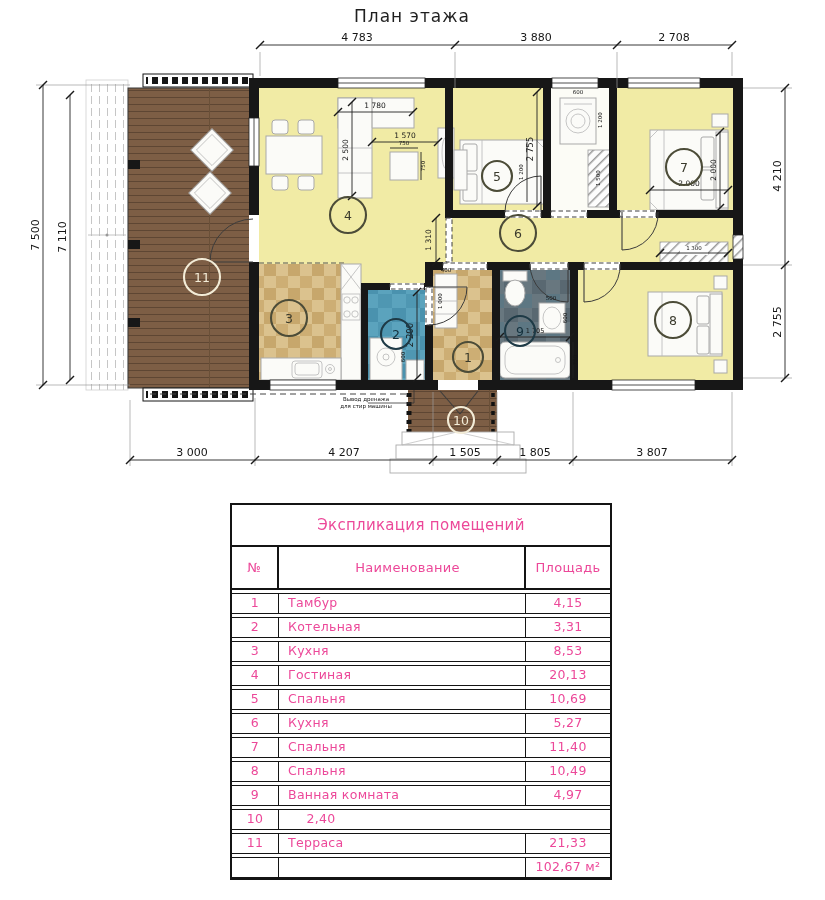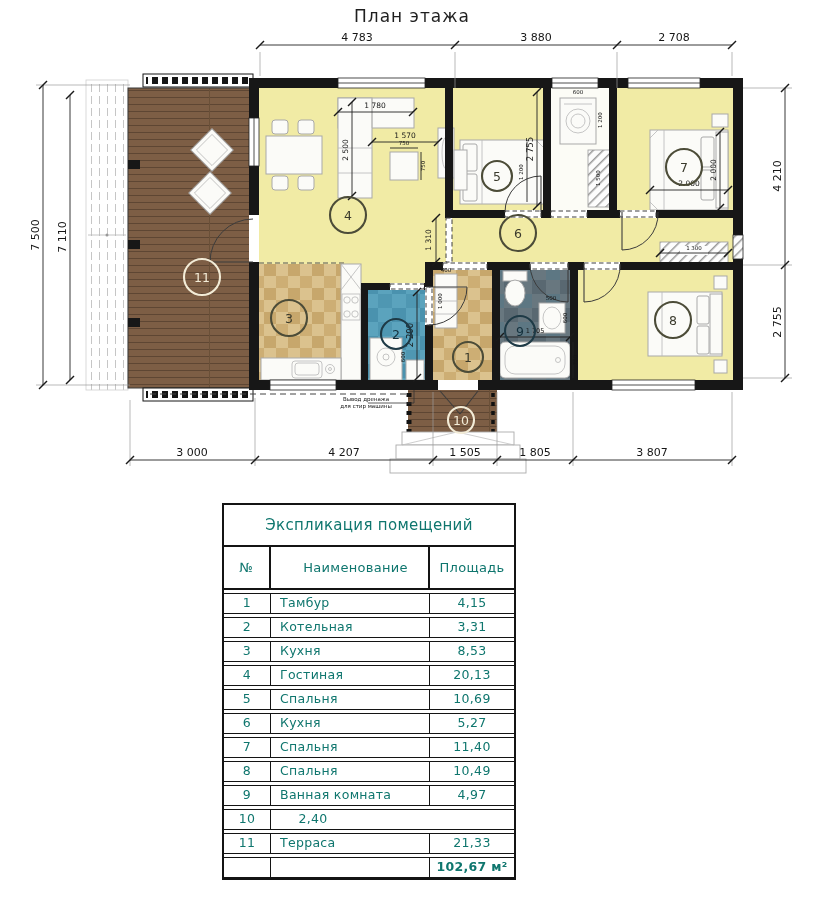--- a/index.html
+++ b/index.html
@@ -1,17 +1,17 @@
 <!DOCTYPE html>
 <html><head>
 <meta charset="utf-8">
 <style>
   html,body{margin:0;padding:0;background:#fff;}
   .stage{position:relative;width:825px;height:900px;background:#fff;overflow:hidden;
-         font-family:"DejaVu Sans",sans-serif;color:#0f766e;}
+         font-family:"DejaVu Sans",sans-serif;color:#ec4899;}
   svg text{font-family:"DejaVu Sans",sans-serif;}
   .t-title{font-size:17px;fill:#1f1f1f;text-anchor:middle;letter-spacing:1px;}
   .dt{font-size:11px;fill:#161616;text-anchor:middle;}
   .d8{font-size:8.5px;fill:#161616;text-anchor:middle;}
   .d7{font-size:7.5px;fill:#161616;text-anchor:middle;}
   .d6{font-size:6.5px;fill:#161616;text-anchor:middle;}
   .d5{font-size:5.5px;fill:#161616;text-anchor:middle;}
   .dl{stroke:#232323;stroke-width:0.9;}
   .xl{stroke:#9c9c9c;stroke-width:0.7;}
   .wall{fill:#171717;}
@@ -22,36 +22,36 @@
   .win{fill:#fff;stroke:#222;stroke-width:0.8;}
   .dop{fill:#fff;stroke:#3f3f3f;stroke-width:1;stroke-dasharray:4.5 3;}
   .cir{fill:none;stroke:#4c4c38;stroke-width:2.1;}
   .cirB{fill:none;stroke:#1e3a46;stroke-width:2.1;}
   .cirW{fill:none;stroke:#f3ecd7;stroke-width:2.1;}
   .cirt{font-size:12.5px;fill:#3a3a2c;text-anchor:middle;dominant-baseline:central;}
   .cirtB{fill:#14303c;}
   .cirtW{fill:#f3ecd7;}
   .steps{fill:#fff;stroke:#ababab;stroke-width:0.9;}
   
-  .schedule{position:absolute;left:222px;top:503px;width:294px;box-sizing:border-box;
+  .schedule{position:absolute;left:230px;top:503px;width:382px;box-sizing:border-box;
             border:2px solid #141414;background:#fff;font-size:12.5px;letter-spacing:0.3px;}
   .sched-title{height:40px;line-height:40px;text-align:center;font-size:15px;
                border-bottom:2px solid #141414;}
   .sched-head{display:flex;height:41px;line-height:41px;border-bottom:2px solid #141414;
               font-size:13px;text-align:center;}
   .c-num{width:47px;box-sizing:border-box;text-align:center;}
   .c-name{flex:1;box-sizing:border-box;padding-left:9px;text-align:left;}
   .c-area{width:84px;box-sizing:border-box;text-align:center;}
   .sched-head .c-num{border-right:2px solid #141414;}
   .sched-head .c-name{border-right:2px solid #141414;text-align:center;padding-left:12px;}
   .srow{display:flex;height:21px;line-height:18px;box-sizing:border-box;margin-top:3px;
         border-top:1.4px solid #141414;border-bottom:1.4px solid #141414;}
   .srow .c-num{border-right:1.4px solid #141414;}
   .srow .c-name{border-right:1.4px solid #141414;}
-  .srow:last-child{margin-bottom:0;font-weight:bold;}
+  .srow:last-child{margin-bottom:0;}
 </style>
 </head>
 <body>
 
 <div class="stage">
 
 <svg width="825" height="500" viewBox="0 0 825 500">
   <defs>
     <g id="tick">
           <line x1="-4" y1="4" x2="4" y2="-4" stroke="#1a1a1a" stroke-width="1.5"></line>

